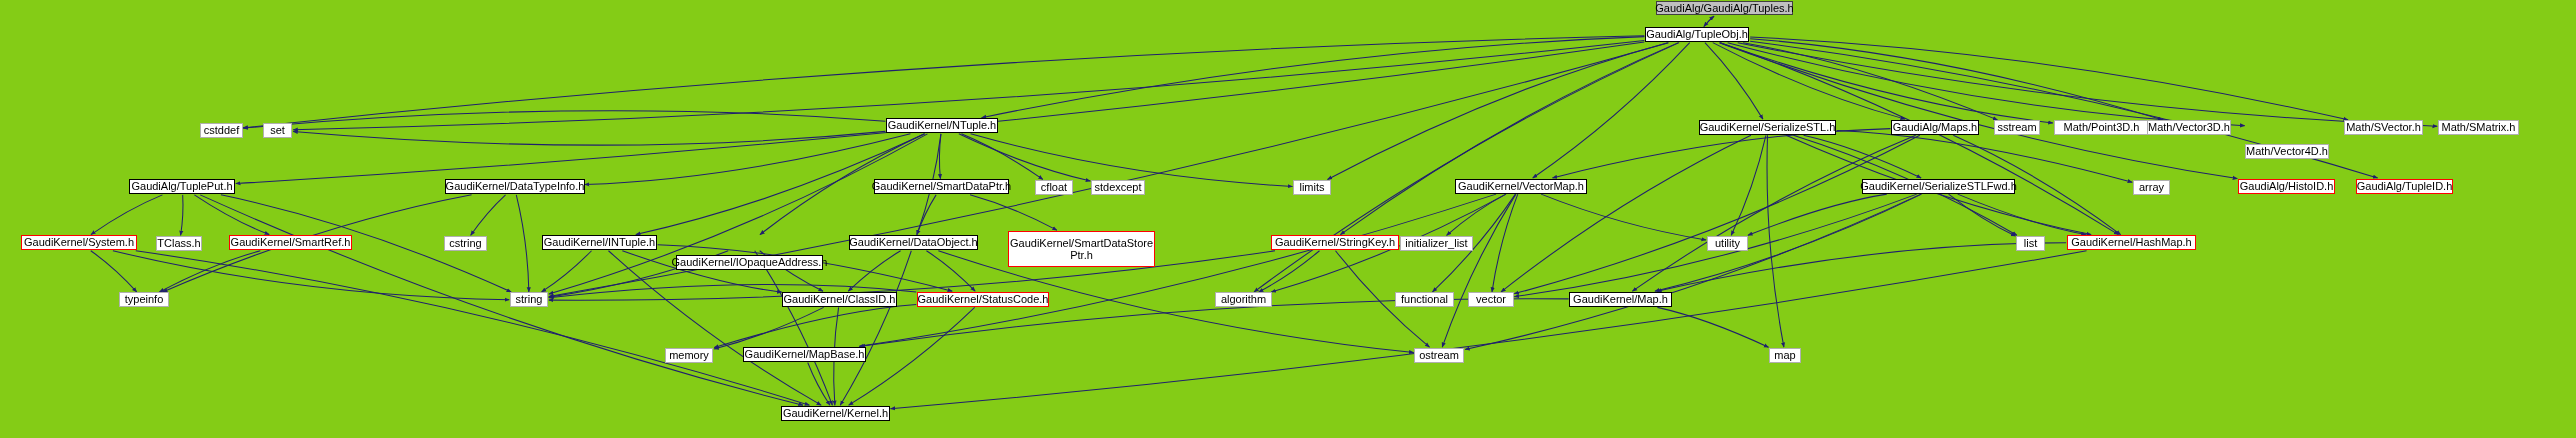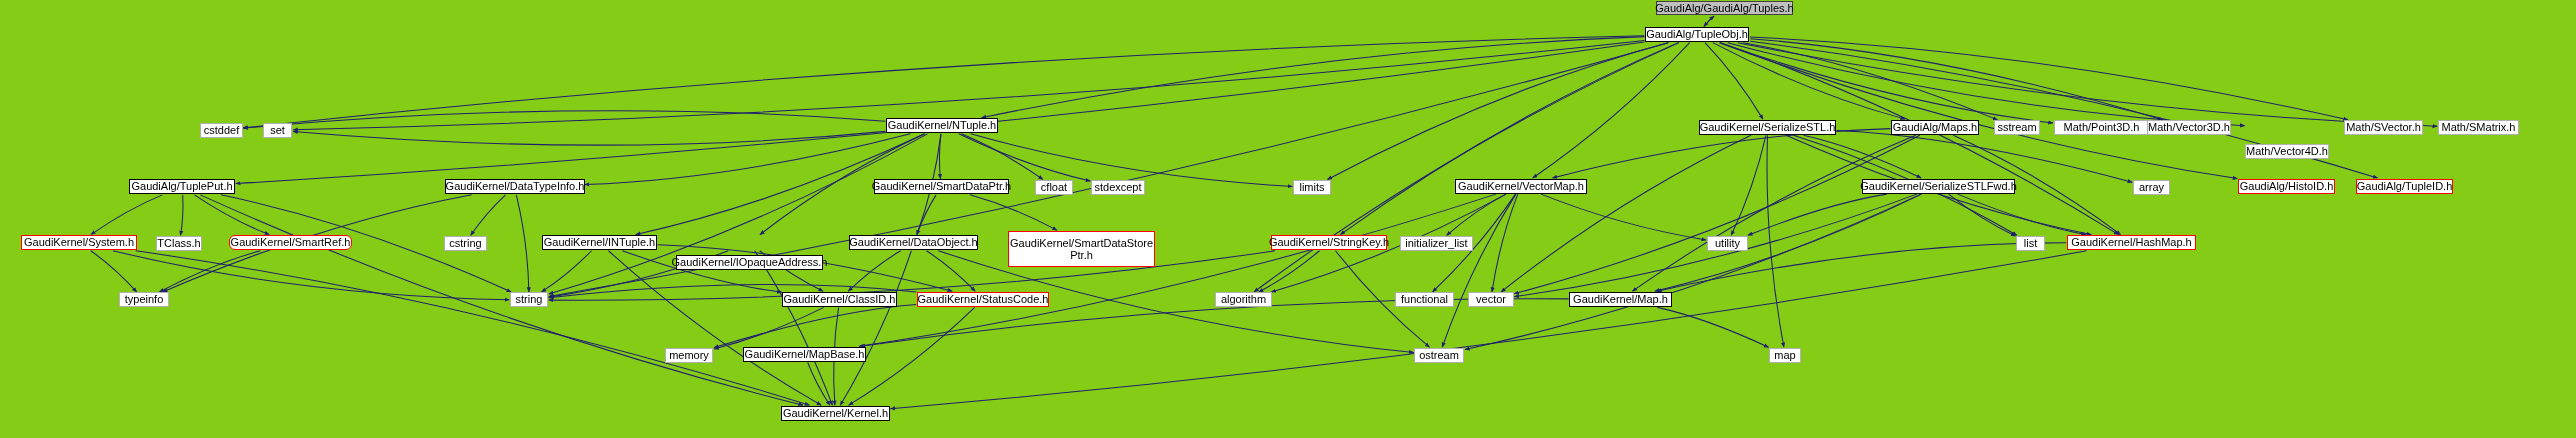--- a/index.html
+++ b/index.html
@@ -160,28 +160,28 @@
       <div class="node std" style="left: 1035px; top: 180px; width: 38px; height: 14.7px;">cfloat</div>
       <div class="node std" style="left: 1091px; top: 180px; width: 54px; height: 14.7px;">stdexcept</div>
       <div class="node std" style="left: 1293px; top: 180px; width: 38px; height: 14.7px;">limits</div>
       <div class="node hdr" style="left: 1455px; top: 179px; width: 132px; height: 14.7px;">GaudiKernel/VectorMap.h</div>
       <div class="node hdr" style="left: 1862px; top: 179px; width: 153px; height: 14.7px;">GaudiKernel/SerializeSTLFwd.h</div>
       <div class="node std" style="left: 2133px; top: 180px; width: 37px; height: 14.7px;">array</div>
       <div class="node red" style="left: 2238px; top: 179px; width: 97px; height: 14.7px;">GaudiAlg/HistoID.h</div>
       <div class="node red" style="left: 2356px; top: 179px; width: 97px; height: 14.7px;">GaudiAlg/TupleID.h</div>
       <div class="node red" style="left: 21px; top: 235px; width: 116px; height: 14.7px;">GaudiKernel/System.h</div>
       <div class="node std" style="left: 156px; top: 236px; width: 46px; height: 14.7px;">TClass.h</div>
-      <div class="node red" style="left: 229px; top: 235px; width: 123px; height: 14.7px; border-radius: 6px;">GaudiKernel/SmartRef.h</div>
+      <div class="node red" style="left: 229px; top: 235px; width: 123px; height: 14.7px;">GaudiKernel/SmartRef.h</div>
       <div class="node std" style="left: 444px; top: 236px; width: 43px; height: 14.7px;">cstring</div>
       <div class="node hdr" style="left: 542px; top: 235px; width: 115px; height: 14.7px;">GaudiKernel/INTuple.h</div>
       <div class="node hdr" style="left: 676px; top: 235px; width: 147px; height: 14.7px; margin-top: 20px;">GaudiKernel/IOpaqueAddress.h</div>
       <div class="node hdr" style="left: 849px; top: 235px; width: 129px; height: 14.7px;">GaudiKernel/DataObject.h</div>
       <div class="node red" style="left: 1008px; top: 231px; width: 147px; height: 36px;">GaudiKernel/SmartDataStore
 Ptr.h</div>
-      <div class="node red" style="left: 1271px; top: 235px; width: 116px; height: 14.7px;">GaudiKernel/StringKey.h</div>
+      <div class="node red" style="left: 1271px; top: 235px; width: 128px; height: 14.7px;">GaudiKernel/StringKey.h</div>
       <div class="node std" style="left: 1400px; top: 236px; width: 73px; height: 14.7px;">initializer_list</div>
       <div class="node std" style="left: 1707px; top: 236px; width: 41px; height: 14.7px;">utility</div>
       <div class="node std" style="left: 2016px; top: 236px; width: 29px; height: 14.7px;">list</div>
       <div class="node red" style="left: 2067px; top: 235px; width: 129px; height: 14.7px;">GaudiKernel/HashMap.h</div>
       <div class="node hdr" style="left: 782px; top: 292px; width: 115px; height: 14.7px;">GaudiKernel/ClassID.h</div>
       <div class="node red" style="left: 917px; top: 292px; width: 132px; height: 14.7px;">GaudiKernel/StatusCode.h</div>
       <div class="node std" style="left: 510px; top: 292px; width: 38px; height: 14.7px;">string</div>
       <div class="node std" style="left: 119px; top: 292px; width: 50px; height: 14.7px;">typeinfo</div>
       <div class="node std" style="left: 1215px; top: 292px; width: 57px; height: 14.7px;">algorithm</div>
       <div class="node std" style="left: 1395px; top: 292px; width: 59px; height: 14.7px;">functional</div>

